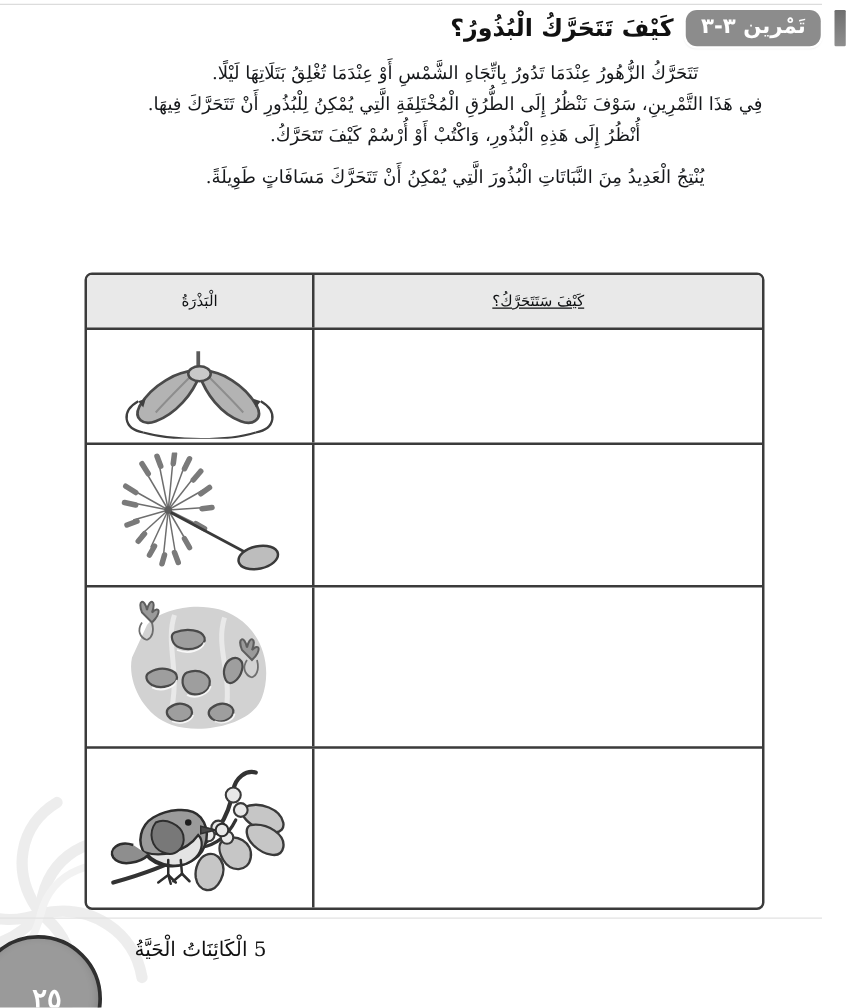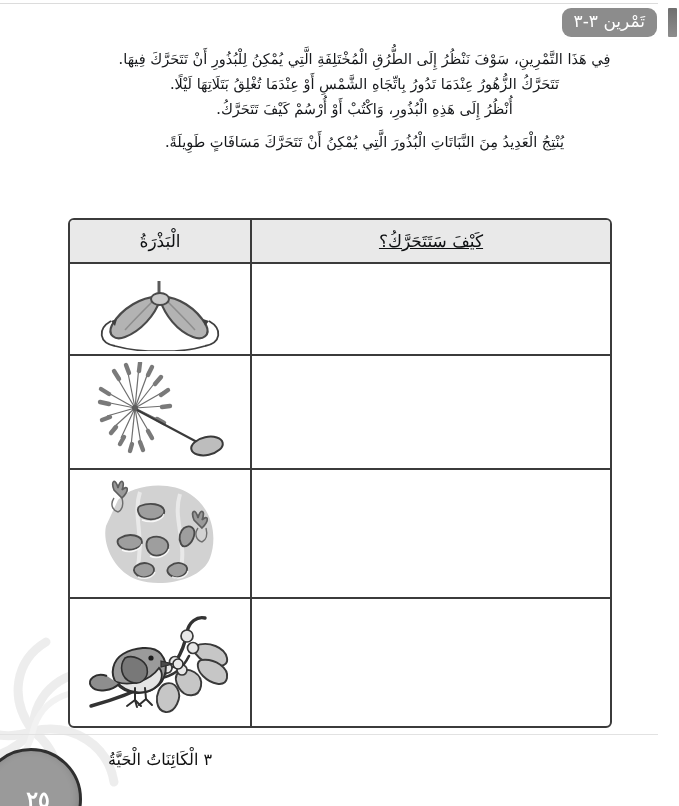--- a/index.html
+++ b/index.html
@@ -17,35 +17,35 @@
     background:linear-gradient(180deg,#6f6f6f,#8e8e8e);border-radius:1px;}
 
   
   .watermark{position:absolute;left:-62px;top:636px;width:190px;height:190px;opacity:.5;pointer-events:none;}
 
   
   .header{position:absolute;right:22px;top:8px;left:60px;
     display:flex;flex-direction:row;align-items:center;justify-content:flex-start;gap:10px;}
   .badge{background:#8c8c8c;color:#ffffff;border-radius:9px;
     padding:3px 12px 5px 12px;font-size:17px;line-height:1.25;white-space:nowrap;
-    box-shadow:0 0 0 2px #ffffff, 0 1px 2px rgba(0,0,0,.22);font-weight:400;text-align:right;}
+    box-shadow:0 0 0 2px #ffffff, 0 1px 2px rgba(0,0,0,.22);font-weight:700;text-align:right;}
   .ex-title{font-size:19px;color:#111;font-weight:700;white-space:nowrap;letter-spacing:0;}
 
   
   .body-text{position:absolute;right:30px;left:80px;top:47px;text-align:center;color:#15171a;}
   .ptext{font-size:14.5px;line-height:25px;margin:0;color:#16181b;
     font-family:"DejaVu Serif","Liberation Serif",serif;}
   .p-gap{margin-top:8px;}
 
   
   .table{position:absolute;left:68px;top:218px;width:544px;height:510px;
     border:2px solid #3b3b3b;border-radius:6px;box-sizing:border-box;background:#fff;overflow:hidden;}
   .thead{display:flex;height:42px;background:#e9e9e9;border-bottom:2px solid #3b3b3b;}
   .th{display:flex;align-items:center;justify-content:center;box-sizing:border-box;
-    font-size:17px;color:#0f1113;font-family:"DejaVu Serif","Liberation Serif",serif;}
+    font-size:12px;color:#0f1113;font-family:"DejaVu Serif","Liberation Serif",serif;}
   .th-answer{flex:0 0 358px;text-decoration:underline;}
   .th-seed{flex:1;border-right:2px solid #3b3b3b;}
   .trow{display:flex;box-sizing:border-box;border-bottom:2px solid #3b3b3b;}
   .trow:last-child{border-bottom:none;}
   .cell-answer{flex:0 0 358px;box-sizing:border-box;}
   .cell-seed{flex:1;border-right:2px solid #3b3b3b;box-sizing:border-box;
     display:flex;align-items:center;justify-content:center;}
   .cell-seed svg{display:block;}
 
   
@@ -79,25 +79,26 @@
       </g>
       <g fill="none" stroke="#e6e6e6" stroke-width="6" stroke-linecap="round">
         <path d="M95 95 C104 60 140 48 168 62"></path>
         <path d="M95 95 C86 134 52 152 22 142"></path>
       </g>
     </svg>
   </div>
 
   <div class="header">
     <span class="badge">تَمْرين ٣-٣</span>
+    <span class="ex-title">كَيْفَ تَتَحَرَّكُ الْبُذُورُ؟</span>
   </div>
 
   <div class="body-text">
+    <p class="ptext">تَتَحَرَّكُ الزُّهُورُ عِنْدَمَا تَدُورُ بِاتِّجَاهِ الشَّمْسِ أَوْ عِنْدَمَا تُغْلِقُ بَتَلَاتِهَا لَيْلًا.</p>
     <p class="ptext">فِي هَذَا التَّمْرِينِ، سَوْفَ نَنْظُرُ إِلَى الطُّرُقِ الْمُخْتَلِفَةِ الَّتِي يُمْكِنُ لِلْبُذُورِ أَنْ تَتَحَرَّكَ فِيهَا.</p>
-    <p class="ptext">تَتَحَرَّكُ الزُّهُورُ عِنْدَمَا تَدُورُ بِاتِّجَاهِ الشَّمْسِ أَوْ عِنْدَمَا تُغْلِقُ بَتَلَاتِهَا لَيْلًا.</p>
     <p class="ptext">أُنْظُرُ إِلَى هَذِهِ الْبُذُورِ، وَاكْتُبْ أَوْ أُرْسُمْ كَيْفَ تَتَحَرَّكُ.</p>
     <p class="ptext p-gap">يُنْتِجُ الْعَدِيدُ مِنَ النَّبَاتَاتِ الْبُذُورَ الَّتِي يُمْكِنُ أَنْ تَتَحَرَّكَ مَسَافَاتٍ طَوِيلَةً.</p>
   </div>
 
   <div class="table">
 
     <div class="thead">
       <div class="th th-answer">كَيْفَ سَتَتَحَرَّكُ؟</div>
       <div class="th th-seed">الْبَذْرَةُ</div>
     </div>
@@ -253,21 +254,21 @@
             </g>
           </svg>
         </span>
       </div>
     </div>
 
   </div>
 
   <div class="footer">
     <div class="foot-rule"></div>
-    <div class="chapter">٣ الْكَائِنَاتُ الْحَيَّةُ</div>
+    <div class="chapter">5 الْكَائِنَاتُ الْحَيَّةُ</div>
     <div class="pagecircle">
       <span class="pagenum">٢٥</span>
     </div>
   </div>
 
   <div class="scroll-track">
     <div class="scroll-thumb"></div>
   </div>
 
 </div>

